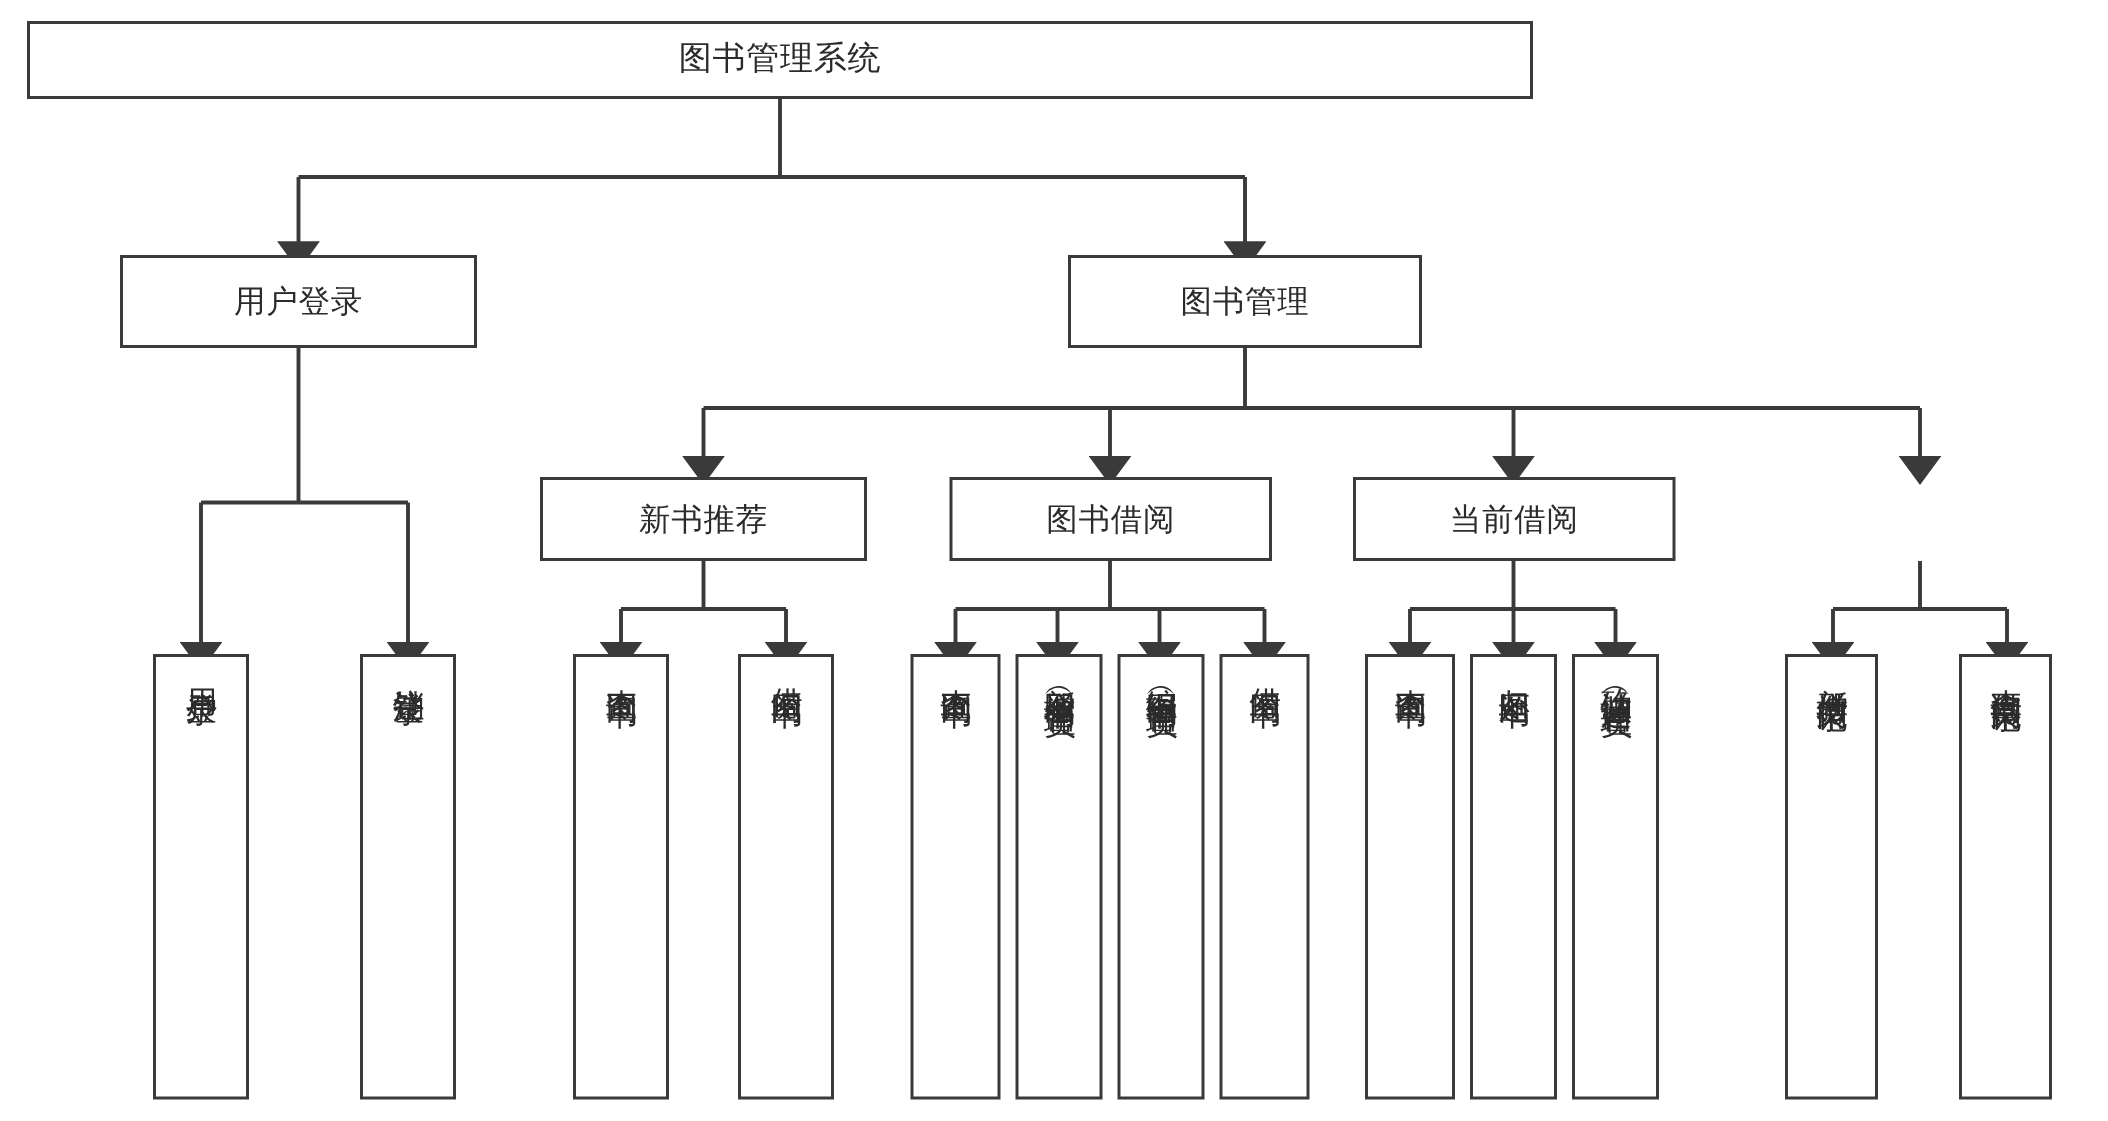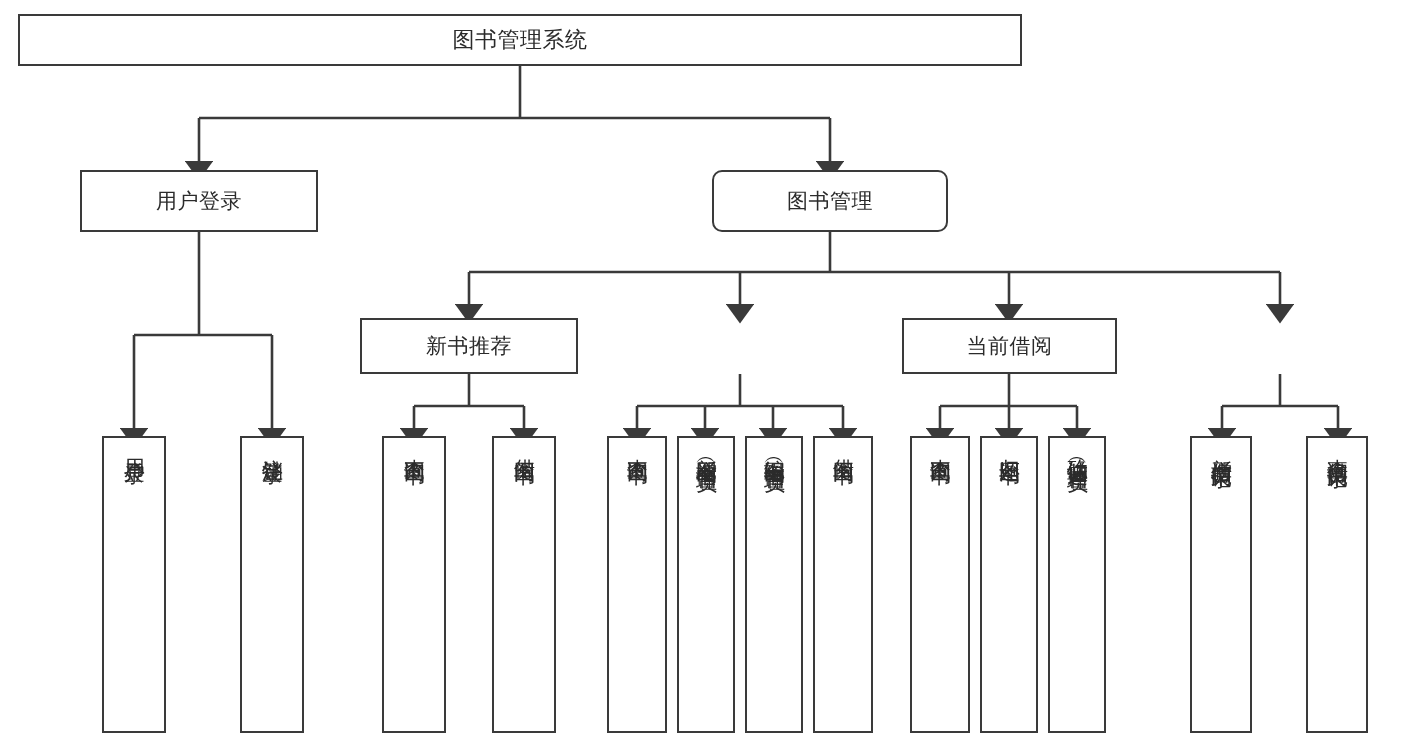--- a/index.html
+++ b/index.html
@@ -127,26 +127,29 @@
     </g>
   </svg>
 
   <div class="node horiz root" style="left:18px; top:14px; width:1004px; height:52px;">
     <span class="label">图书管理系统</span>
   </div>
 
   <div class="node horiz" style="left:80px; top:170px; width:238px; height:62px;">
     <span class="label">用户登录</span>
   </div>
-  <div class="node horiz" style="left:712px; top:170px; width:236px; height:62px;border-radius:10px;">
+  <div class="node horiz" style="left:712px; top:170px; width:236px; height:62px;">
     <span class="label">图书管理</span>
   </div>
 
   <div class="node horiz" style="left:360px; top:318px; width:218px; height:56px;align-items:center;">
     <span class="label">新书推荐</span>
+  </div>
+  <div class="node horiz" style="left:633px; top:318px; width:215px; height:56px;">
+    <span class="label">图书借阅</span>
   </div>
   <div class="node horiz" style="left:902px; top:318px; width:215px; height:56px;">
     <span class="label">当前借阅</span>
   </div>
 
   <div class="node vert" style="left:102px; top:436px; width:64px; height:297px;">
     <span class="label">用户登录</span>
   </div>
   <div class="node vert" style="left:240px; top:436px; width:64px; height:297px;">
     <span class="label">注销登录</span>

